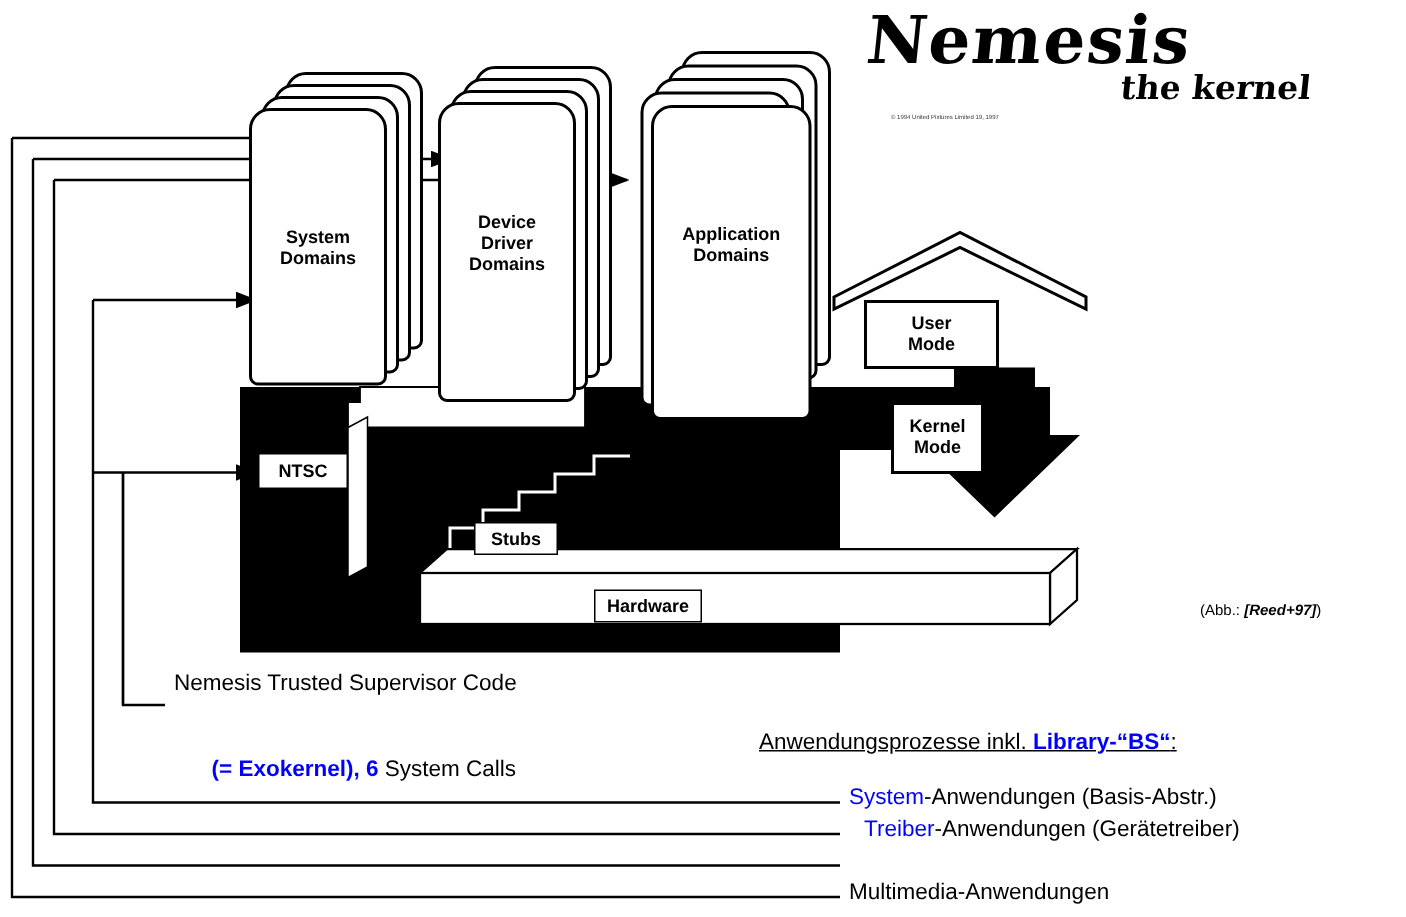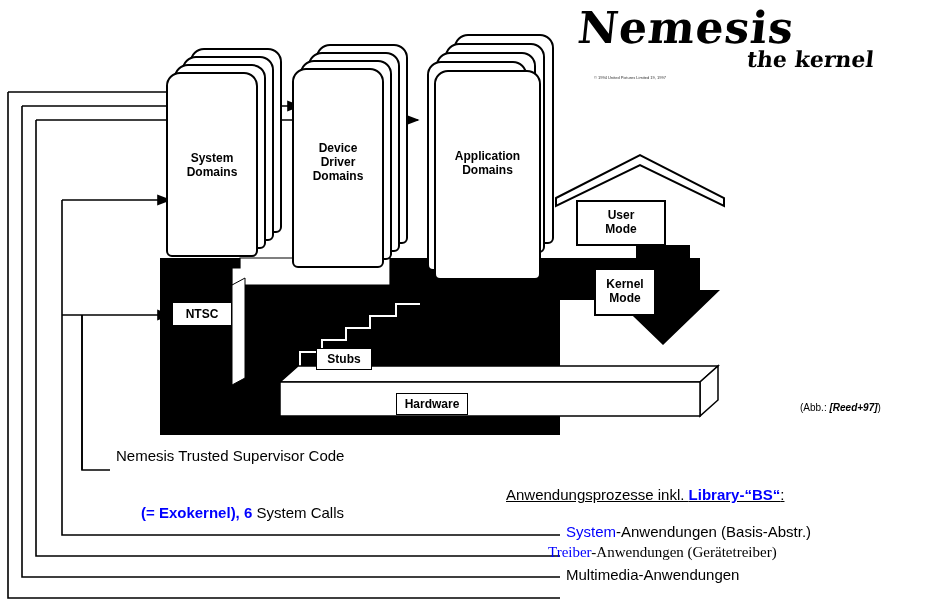--- a/index.html
+++ b/index.html
@@ -278,20 +278,20 @@
     <span class="blue bold">(= Exokernel), 6</span><span> System Calls</span>
   </div>
 
   <div class="cap" style="left:506px; top:486px;text-decoration:underline;">
     <span>Anwendungsprozesse inkl. </span><span class="blue bold">Library-“BS“</span><span>:</span>
   </div>
 
   <div class="cap" style="left:566px; top:523px;">
     <span class="blue">System</span><span>-Anwendungen (Basis-Abstr.)</span>
   </div>
-  <div class="cap" style="left:548px; top:544px;font-family:Liberation Serif, serif;">
+  <div class="cap" style="left:576px; top:544px;">
     <span class="blue">Treiber</span><span>-Anwendungen (Gerätetreiber)</span>
   </div>
-  <div class="cap" style="left:566px; top:566px;">
+  <div class="cap" style="left:566px; top:586px;">
     <span class="blue"></span><span>Multimedia-Anwendungen</span>
   </div>
 
 </div>
 
 </body></html>

